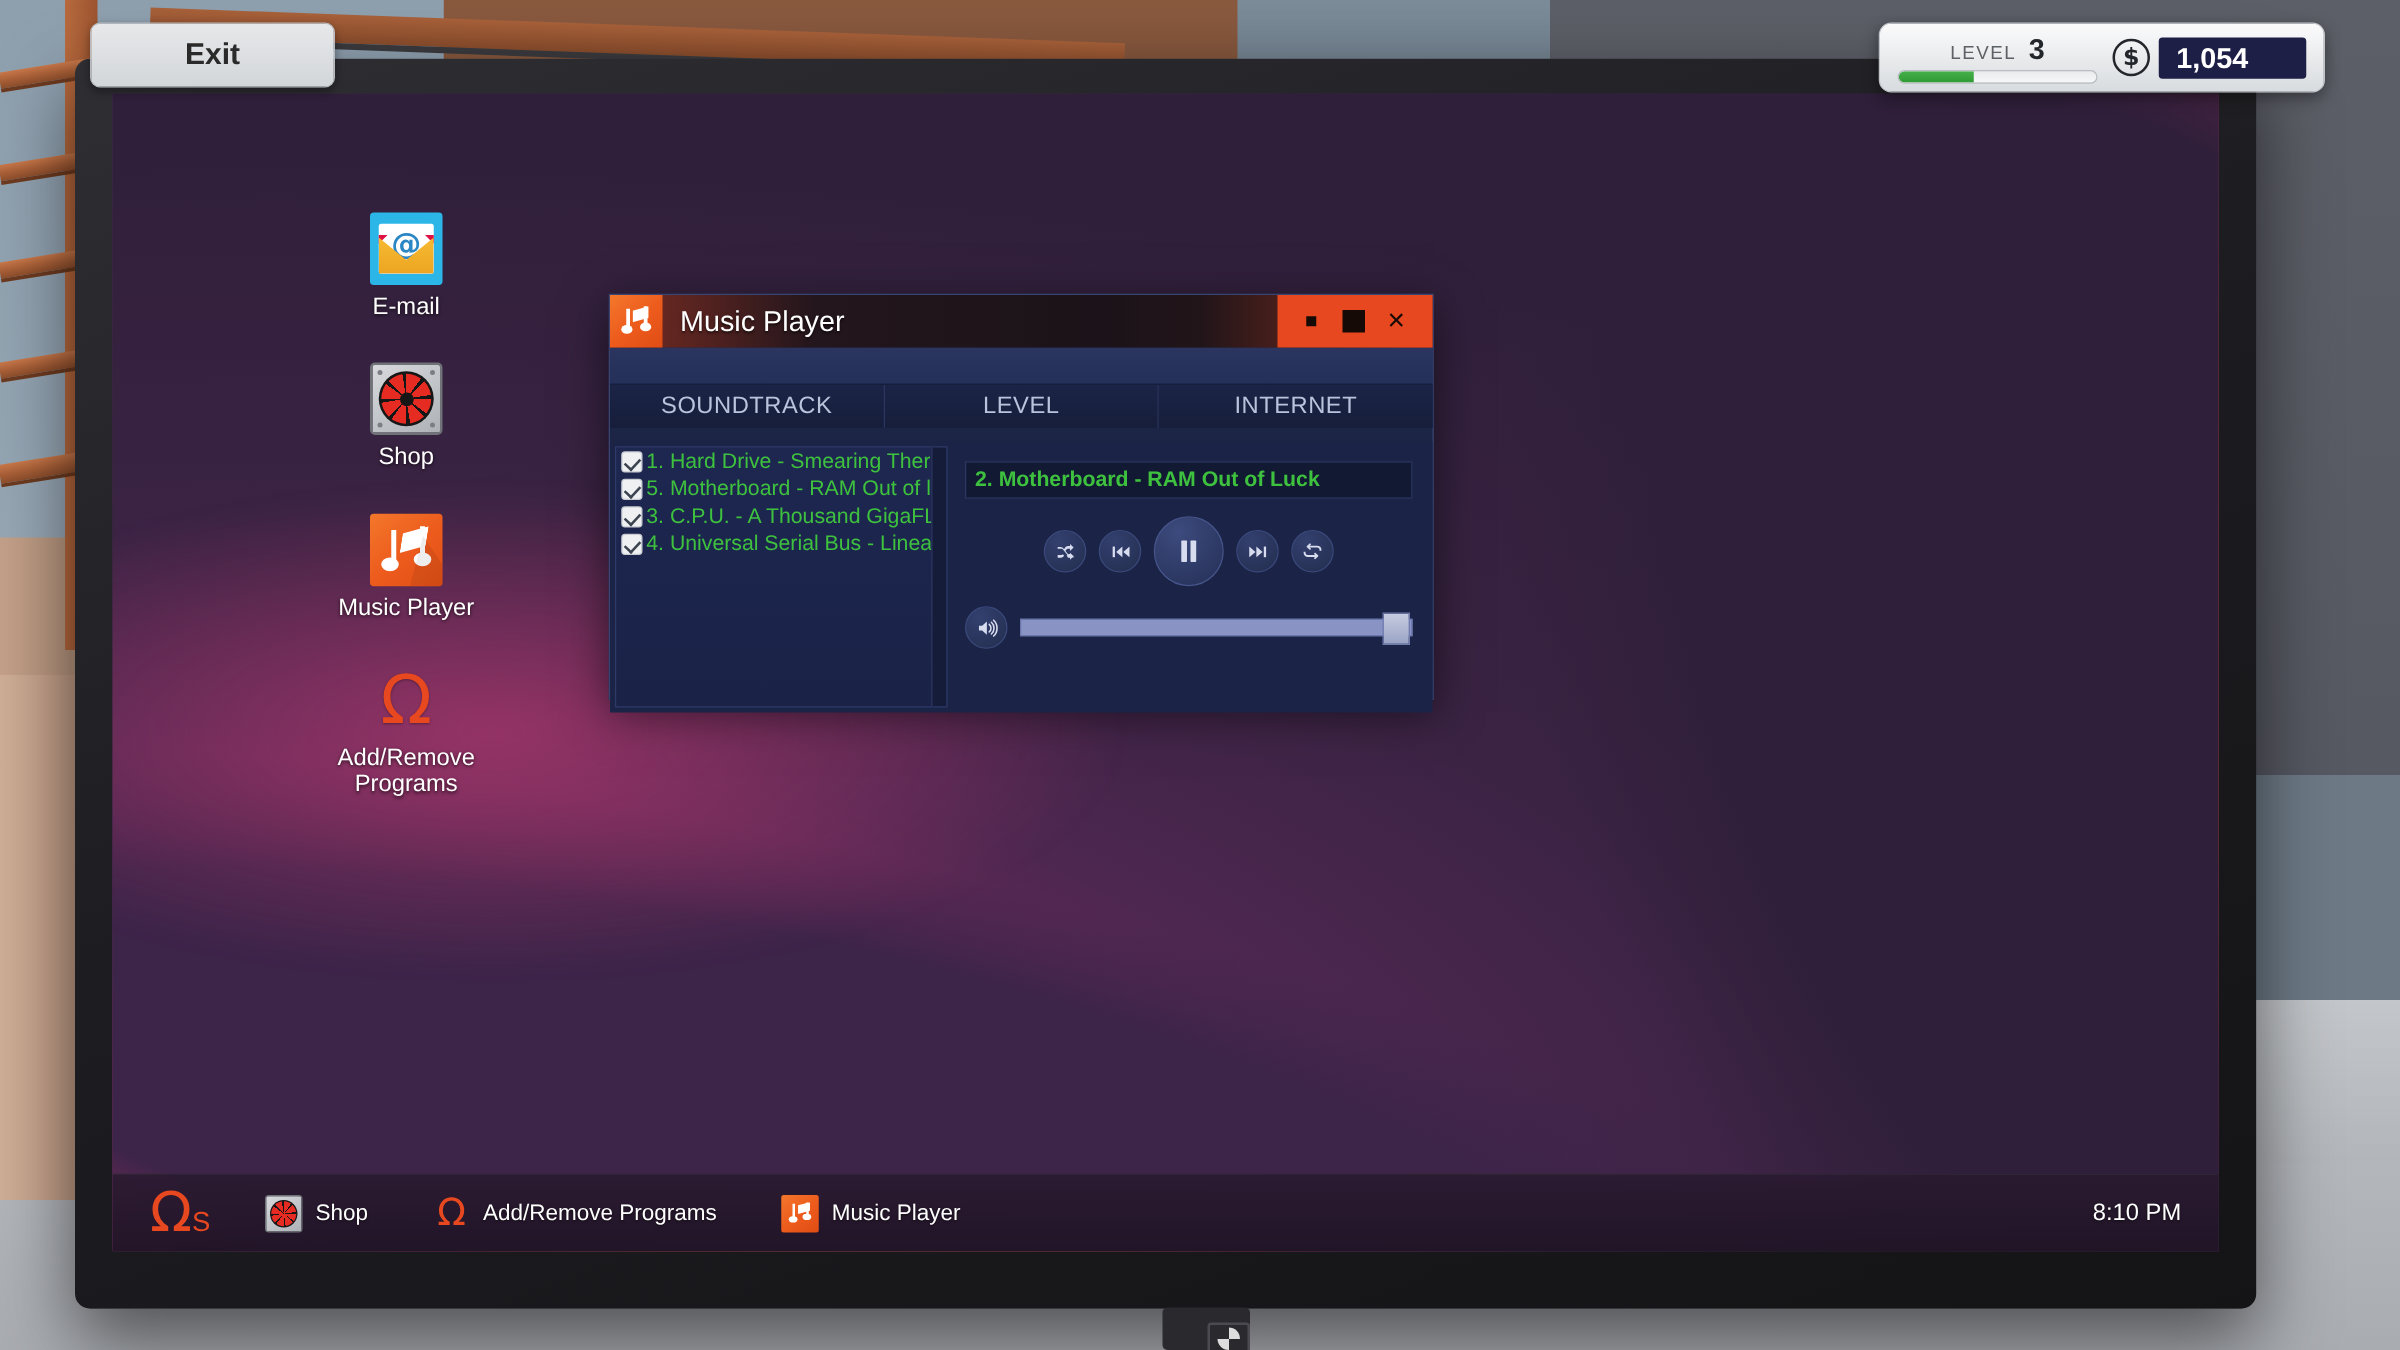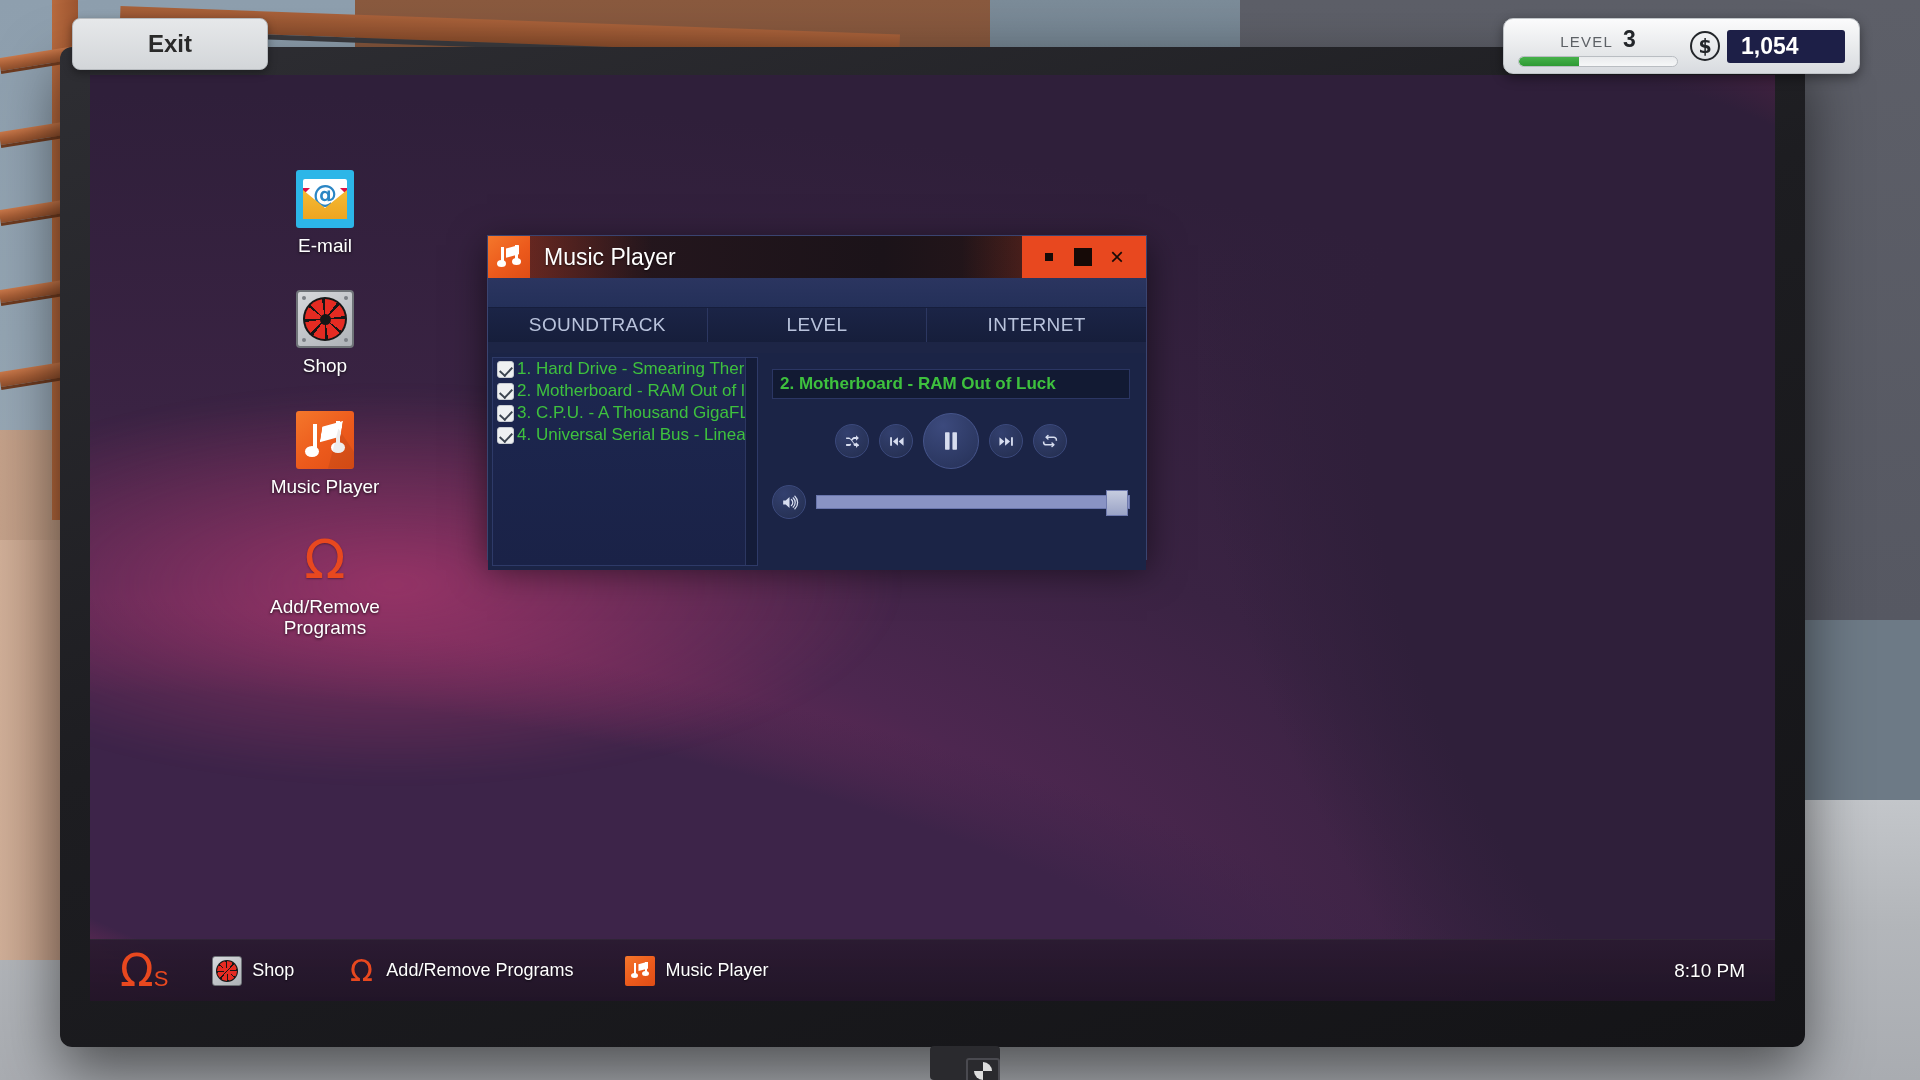--- a/index.html
+++ b/index.html
@@ -619,21 +619,21 @@
 
       <div id="player-body">
 
         <div id="playlist-pane">
           <div class="track-row">
             <span class="track-check"></span>
             <span class="track-name">1. Hard Drive - Smearing Ther</span>
           </div>
           <div class="track-row">
             <span class="track-check"></span>
-            <span class="track-name">2. Motherboard - RAM Out of l</span>
+            <span class="track-name">5. Motherboard - RAM Out of l</span>
           </div>
           <div class="track-row">
             <span class="track-check"></span>
             <span class="track-name">3. C.P.U. - A Thousand GigaFLƆ</span>
           </div>
           <div class="track-row">
             <span class="track-check"></span>
             <span class="track-name">4. Universal Serial Bus - Linear</span>
           </div>
           <div id="playlist-scroll"></div>

